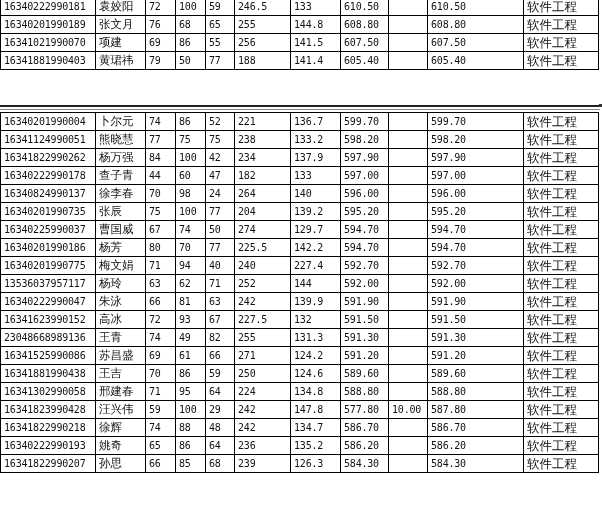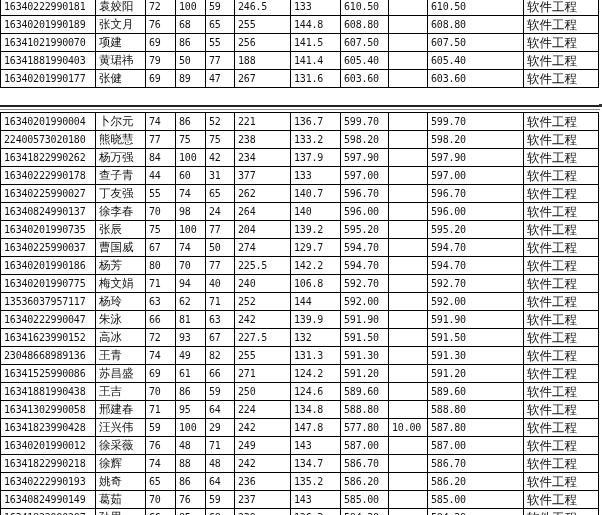--- a/index.html
+++ b/index.html
@@ -86,33 +86,20 @@
           <td>79</td>
           <td>50</td>
           <td>77</td>
           <td>188</td>
           <td>141.4</td>
           <td>605.40</td>
           <td></td>
           <td>605.40</td>
           <td class="major">软件工程</td>
         </tr>
-        <tr>
-          <td>16340201990177</td>
-          <td class="cn">张健</td>
-          <td>69</td>
-          <td>89</td>
-          <td>47</td>
-          <td>267</td>
-          <td>131.6</td>
-          <td>603.60</td>
-          <td></td>
-          <td>603.60</td>
-          <td class="major">软件工程</td>
-        </tr>
       </tbody>
   </table>
 
   <div class="divider">
     <div class="line1"></div>
     <div class="line2"></div>
     <div class="handle"></div>
   </div>
 
   <table class="block-bottom" id="tbl-bottom">
@@ -137,21 +124,21 @@
           <td>86</td>
           <td>52</td>
           <td>221</td>
           <td>136.7</td>
           <td>599.70</td>
           <td></td>
           <td>599.70</td>
           <td class="major">软件工程</td>
         </tr>
         <tr>
-          <td>22400573020180</td>
+          <td>16341124990051</td>
           <td class="cn">熊晓慧</td>
           <td>77</td>
           <td>75</td>
           <td>75</td>
           <td>238</td>
           <td>133.2</td>
           <td>598.20</td>
           <td></td>
           <td>598.20</td>
           <td class="major">软件工程</td>
@@ -167,39 +154,26 @@
           <td>597.90</td>
           <td></td>
           <td>597.90</td>
           <td class="major">软件工程</td>
         </tr>
         <tr>
           <td>16340222990178</td>
           <td class="cn">查子青</td>
           <td>44</td>
           <td>60</td>
-          <td>31</td>
-          <td>377</td>
+          <td>47</td>
+          <td>182</td>
           <td>133</td>
           <td>597.00</td>
           <td></td>
           <td>597.00</td>
-          <td class="major">软件工程</td>
-        </tr>
-        <tr>
-          <td>16340225990027</td>
-          <td class="cn">丁友强</td>
-          <td>55</td>
-          <td>74</td>
-          <td>65</td>
-          <td>262</td>
-          <td>140.7</td>
-          <td>596.70</td>
-          <td></td>
-          <td>596.70</td>
           <td class="major">软件工程</td>
         </tr>
         <tr>
           <td>16340824990137</td>
           <td class="cn">徐李春</td>
           <td>70</td>
           <td>98</td>
           <td>24</td>
           <td>264</td>
           <td>140</td>
@@ -247,21 +221,21 @@
           <td>594.70</td>
           <td class="major">软件工程</td>
         </tr>
         <tr>
           <td>16340201990775</td>
           <td class="cn">梅文娟</td>
           <td>71</td>
           <td>94</td>
           <td>40</td>
           <td>240</td>
-          <td>106.8</td>
+          <td>227.4</td>
           <td>592.70</td>
           <td></td>
           <td>592.70</td>
           <td class="major">软件工程</td>
         </tr>
         <tr>
           <td>13536037957117</td>
           <td class="cn">杨玲</td>
           <td>63</td>
           <td>62</td>
@@ -358,33 +332,20 @@
           <td>100</td>
           <td>29</td>
           <td>242</td>
           <td>147.8</td>
           <td>577.80</td>
           <td>10.00</td>
           <td>587.80</td>
           <td class="major">软件工程</td>
         </tr>
         <tr>
-          <td>16340201990012</td>
-          <td class="cn">徐采薇</td>
-          <td>76</td>
-          <td>48</td>
-          <td>71</td>
-          <td>249</td>
-          <td>143</td>
-          <td>587.00</td>
-          <td></td>
-          <td>587.00</td>
-          <td class="major">软件工程</td>
-        </tr>
-        <tr>
           <td>16341822990218</td>
           <td class="cn">徐辉</td>
           <td>74</td>
           <td>88</td>
           <td>48</td>
           <td>242</td>
           <td>134.7</td>
           <td>586.70</td>
           <td></td>
           <td>586.70</td>
@@ -397,33 +358,20 @@
           <td>86</td>
           <td>64</td>
           <td>236</td>
           <td>135.2</td>
           <td>586.20</td>
           <td></td>
           <td>586.20</td>
           <td class="major">软件工程</td>
         </tr>
         <tr>
-          <td>16340824990149</td>
-          <td class="cn">葛茹</td>
-          <td>70</td>
-          <td>76</td>
-          <td>59</td>
-          <td>237</td>
-          <td>143</td>
-          <td>585.00</td>
-          <td></td>
-          <td>585.00</td>
-          <td class="major">软件工程</td>
-        </tr>
-        <tr>
           <td>16341822990207</td>
           <td class="cn">孙思</td>
           <td>66</td>
           <td>85</td>
           <td>68</td>
           <td>239</td>
           <td>126.3</td>
           <td>584.30</td>
           <td></td>
           <td>584.30</td>

